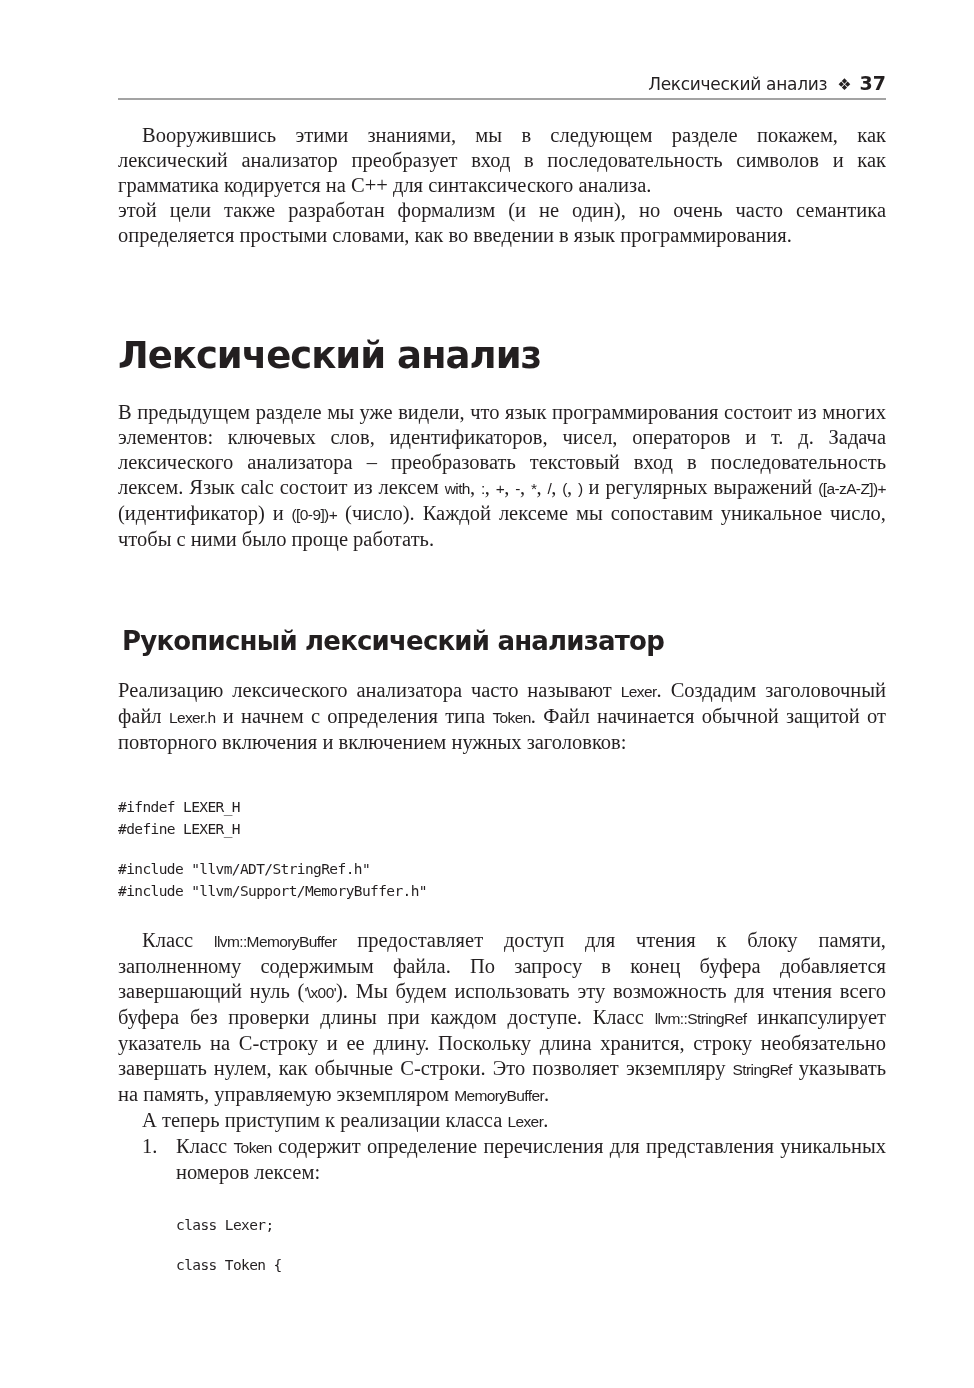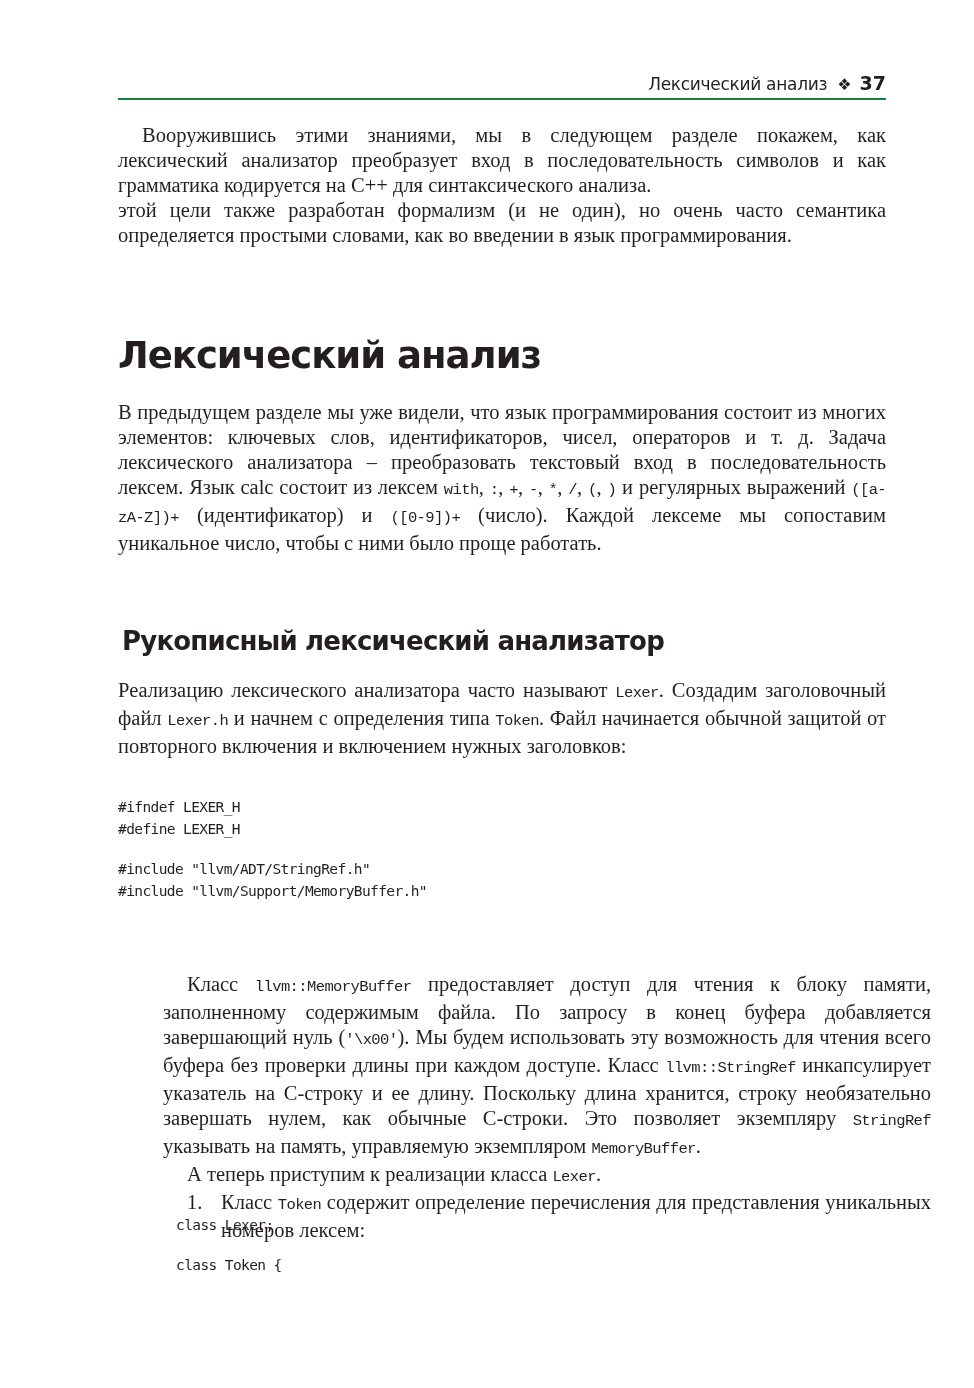--- a/index.html
+++ b/index.html
@@ -1,32 +1,32 @@
 <!DOCTYPE html>
 <html><head>
 <meta charset="utf-8">
 <style>
   html, body { margin: 0; padding: 0; background: #ffffff; }
   body { width: 974px; height: 1388px; position: relative; overflow: hidden; color: #231f20; }
   .page { position: absolute; left: 118px; top: 0; width: 768px; }
   .header {
     position: absolute; left: 0; top: 68px; width: 768px; height: 30px;
-    border-bottom: 2px solid #15803d;
+    border-bottom: 2px solid #a3a3a3;
     font-family: "DejaVu Sans", sans-serif; font-size: 17px;
     text-align: right; line-height: 30px;
   }
   .header .running { letter-spacing: -0.3px; }
   .header .orn { display: inline-block; margin: 0 8px 0 10px; font-size: 16px; }
   .header .num { font-weight: bold; font-size: 19px; }
   .serif {
     font-family: "Liberation Serif", serif; font-size: 20.5px; line-height: 25px;
     text-align: justify; margin: 0;
   }
   .indent { text-indent: 24px; }
-  .mono { font-family: Liberation Mono, monospace; font-size: 15.5px; letter-spacing: -0.6px; }
+  .mono { font-family: Liberation Sans, sans-serif; font-size: 15.5px; letter-spacing: -0.6px; }
   .block { position: absolute; left: 0; width: 768px; }
   h1 {
     font-family: "DejaVu Sans", sans-serif; font-weight: bold; font-size: 37px;
     margin: 0; letter-spacing: -1px; line-height: 44px;
   }
   h2 {
     font-family: "DejaVu Sans", sans-serif; font-weight: bold; font-size: 26px;
     margin: 4px; letter-spacing: -0.8px; line-height: 34px;
   }
   pre {
@@ -70,21 +70,21 @@
   </div>
 
   <div class="block" style="top:796px;">
     <pre>#ifndef LEXER_H</pre>
     <pre>#define LEXER_H</pre>
     <div class="code-gap"></div>
     <pre>#include "llvm/ADT/StringRef.h"</pre>
     <pre>#include "llvm/Support/MemoryBuffer.h"</pre>
   </div>
 
-  <div class="block" style="top:972px;margin-left:45px;">
+  <div class="block" style="top:928px;">
     <p class="serif indent"><span>Класс </span><span class="mono">llvm::MemoryBuffer</span><span> предоставляет доступ для чтения к блоку памяти, заполненному содержимым файла. По запросу в конец буфера добавляется завершающий нуль (</span><span class="mono">'\x00'</span><span>). Мы будем использовать эту возможность для чтения всего буфера без проверки длины при каждом доступе. Класс </span><span class="mono">llvm::StringRef</span><span> инкапсулирует указатель на С-строку и ее длину. Поскольку длина хранится, строку необязательно завершать нулем, как обычные С-строки. Это позволяет экземпляру </span><span class="mono">StringRef</span><span> указывать на память, управляемую экземпляром </span><span class="mono">MemoryBuffer</span><span>.</span></p>
     <p class="serif indent"><span>А теперь приступим к реализации класса </span><span class="mono">Lexer</span><span>.</span></p>
     <ol>
       <li class="li serif">
         <span class="marker">1.</span>
         <span class="body"><span>Класс </span><span class="mono">Token</span><span> содержит определение перечисления для представления уникальных номеров лексем:</span></span>
       </li>
     </ol>
   </div>
 

